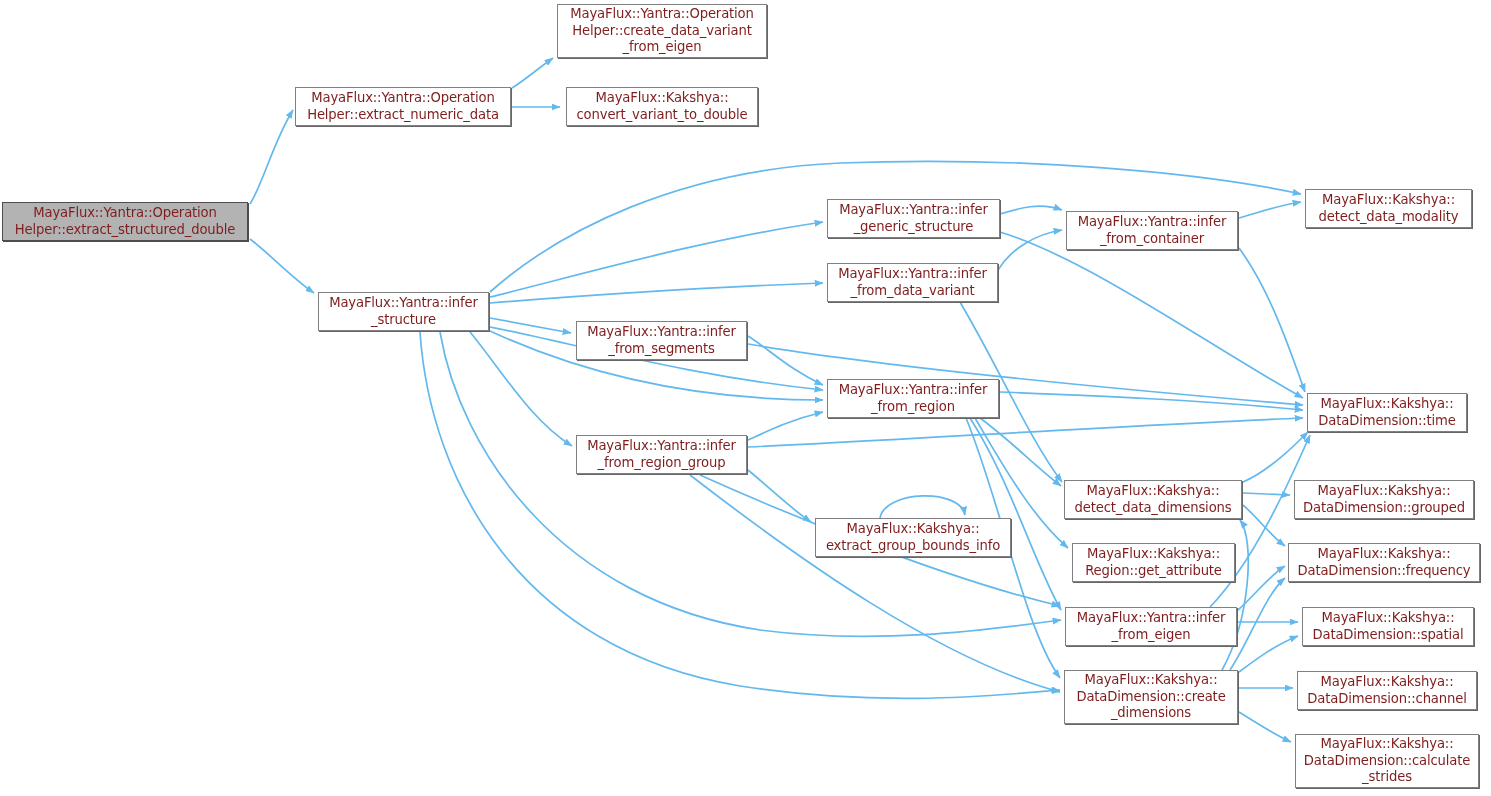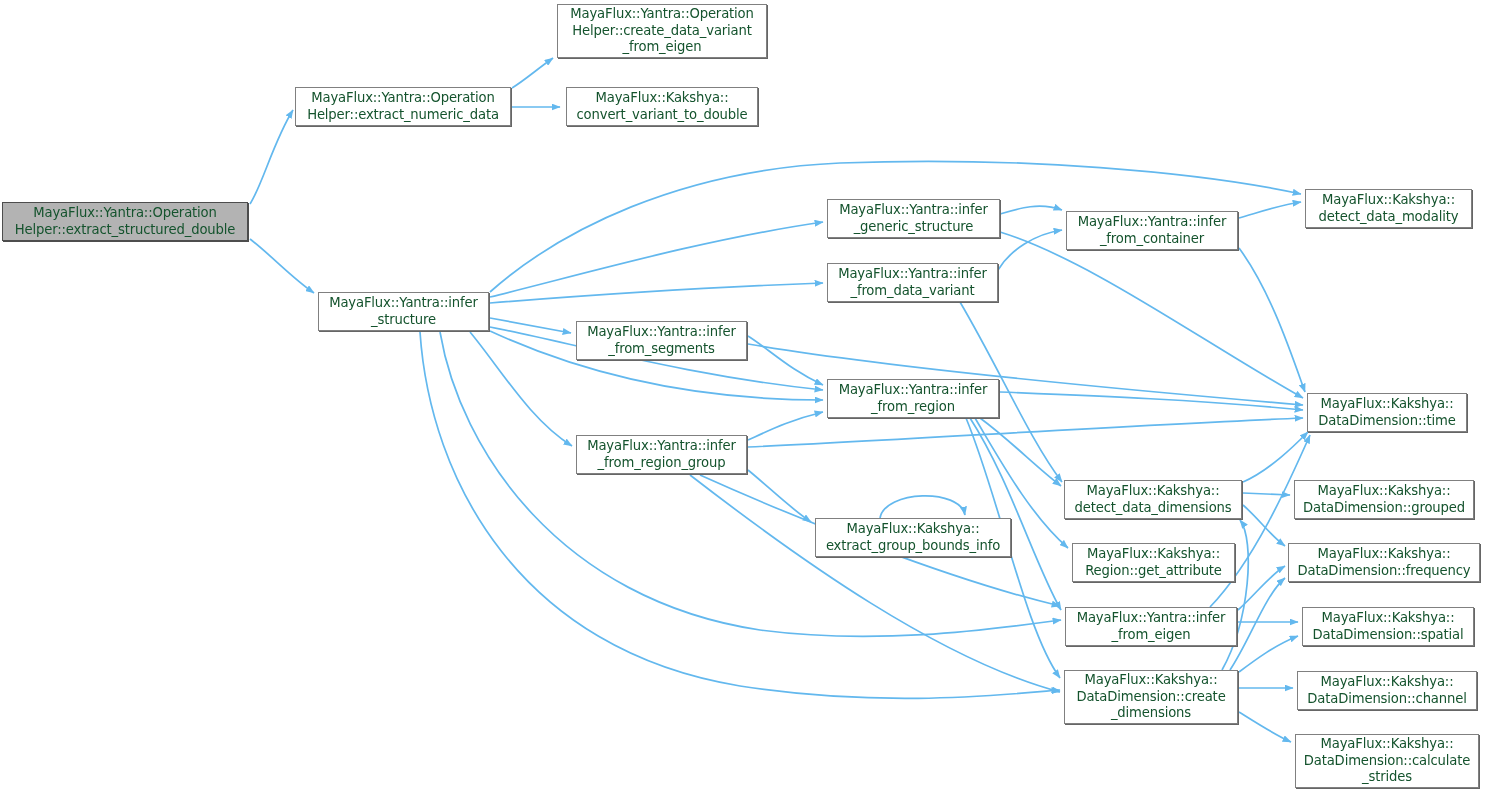--- a/index.html
+++ b/index.html
@@ -26,21 +26,21 @@
   .node {
     position: absolute;
     box-sizing: border-box;
     background: #ffffff;
     border: 1px solid #808080;
     box-shadow: 1px 1px 0 0 #666666;
     display: flex;
     align-items: center;
     justify-content: center;
     text-align: center;
-    color: #14532d;
+    color: #7f1d1d;
     font-size: 13.2px;
     line-height: 1.26;
     letter-spacing: -0.15px;
     white-space: pre-line;
     padding: 1px 3px;
     z-index: 5;
   }
   .node.highlight {
     background: #b3b3b3;
     border: 1px solid #4d4d4d;

